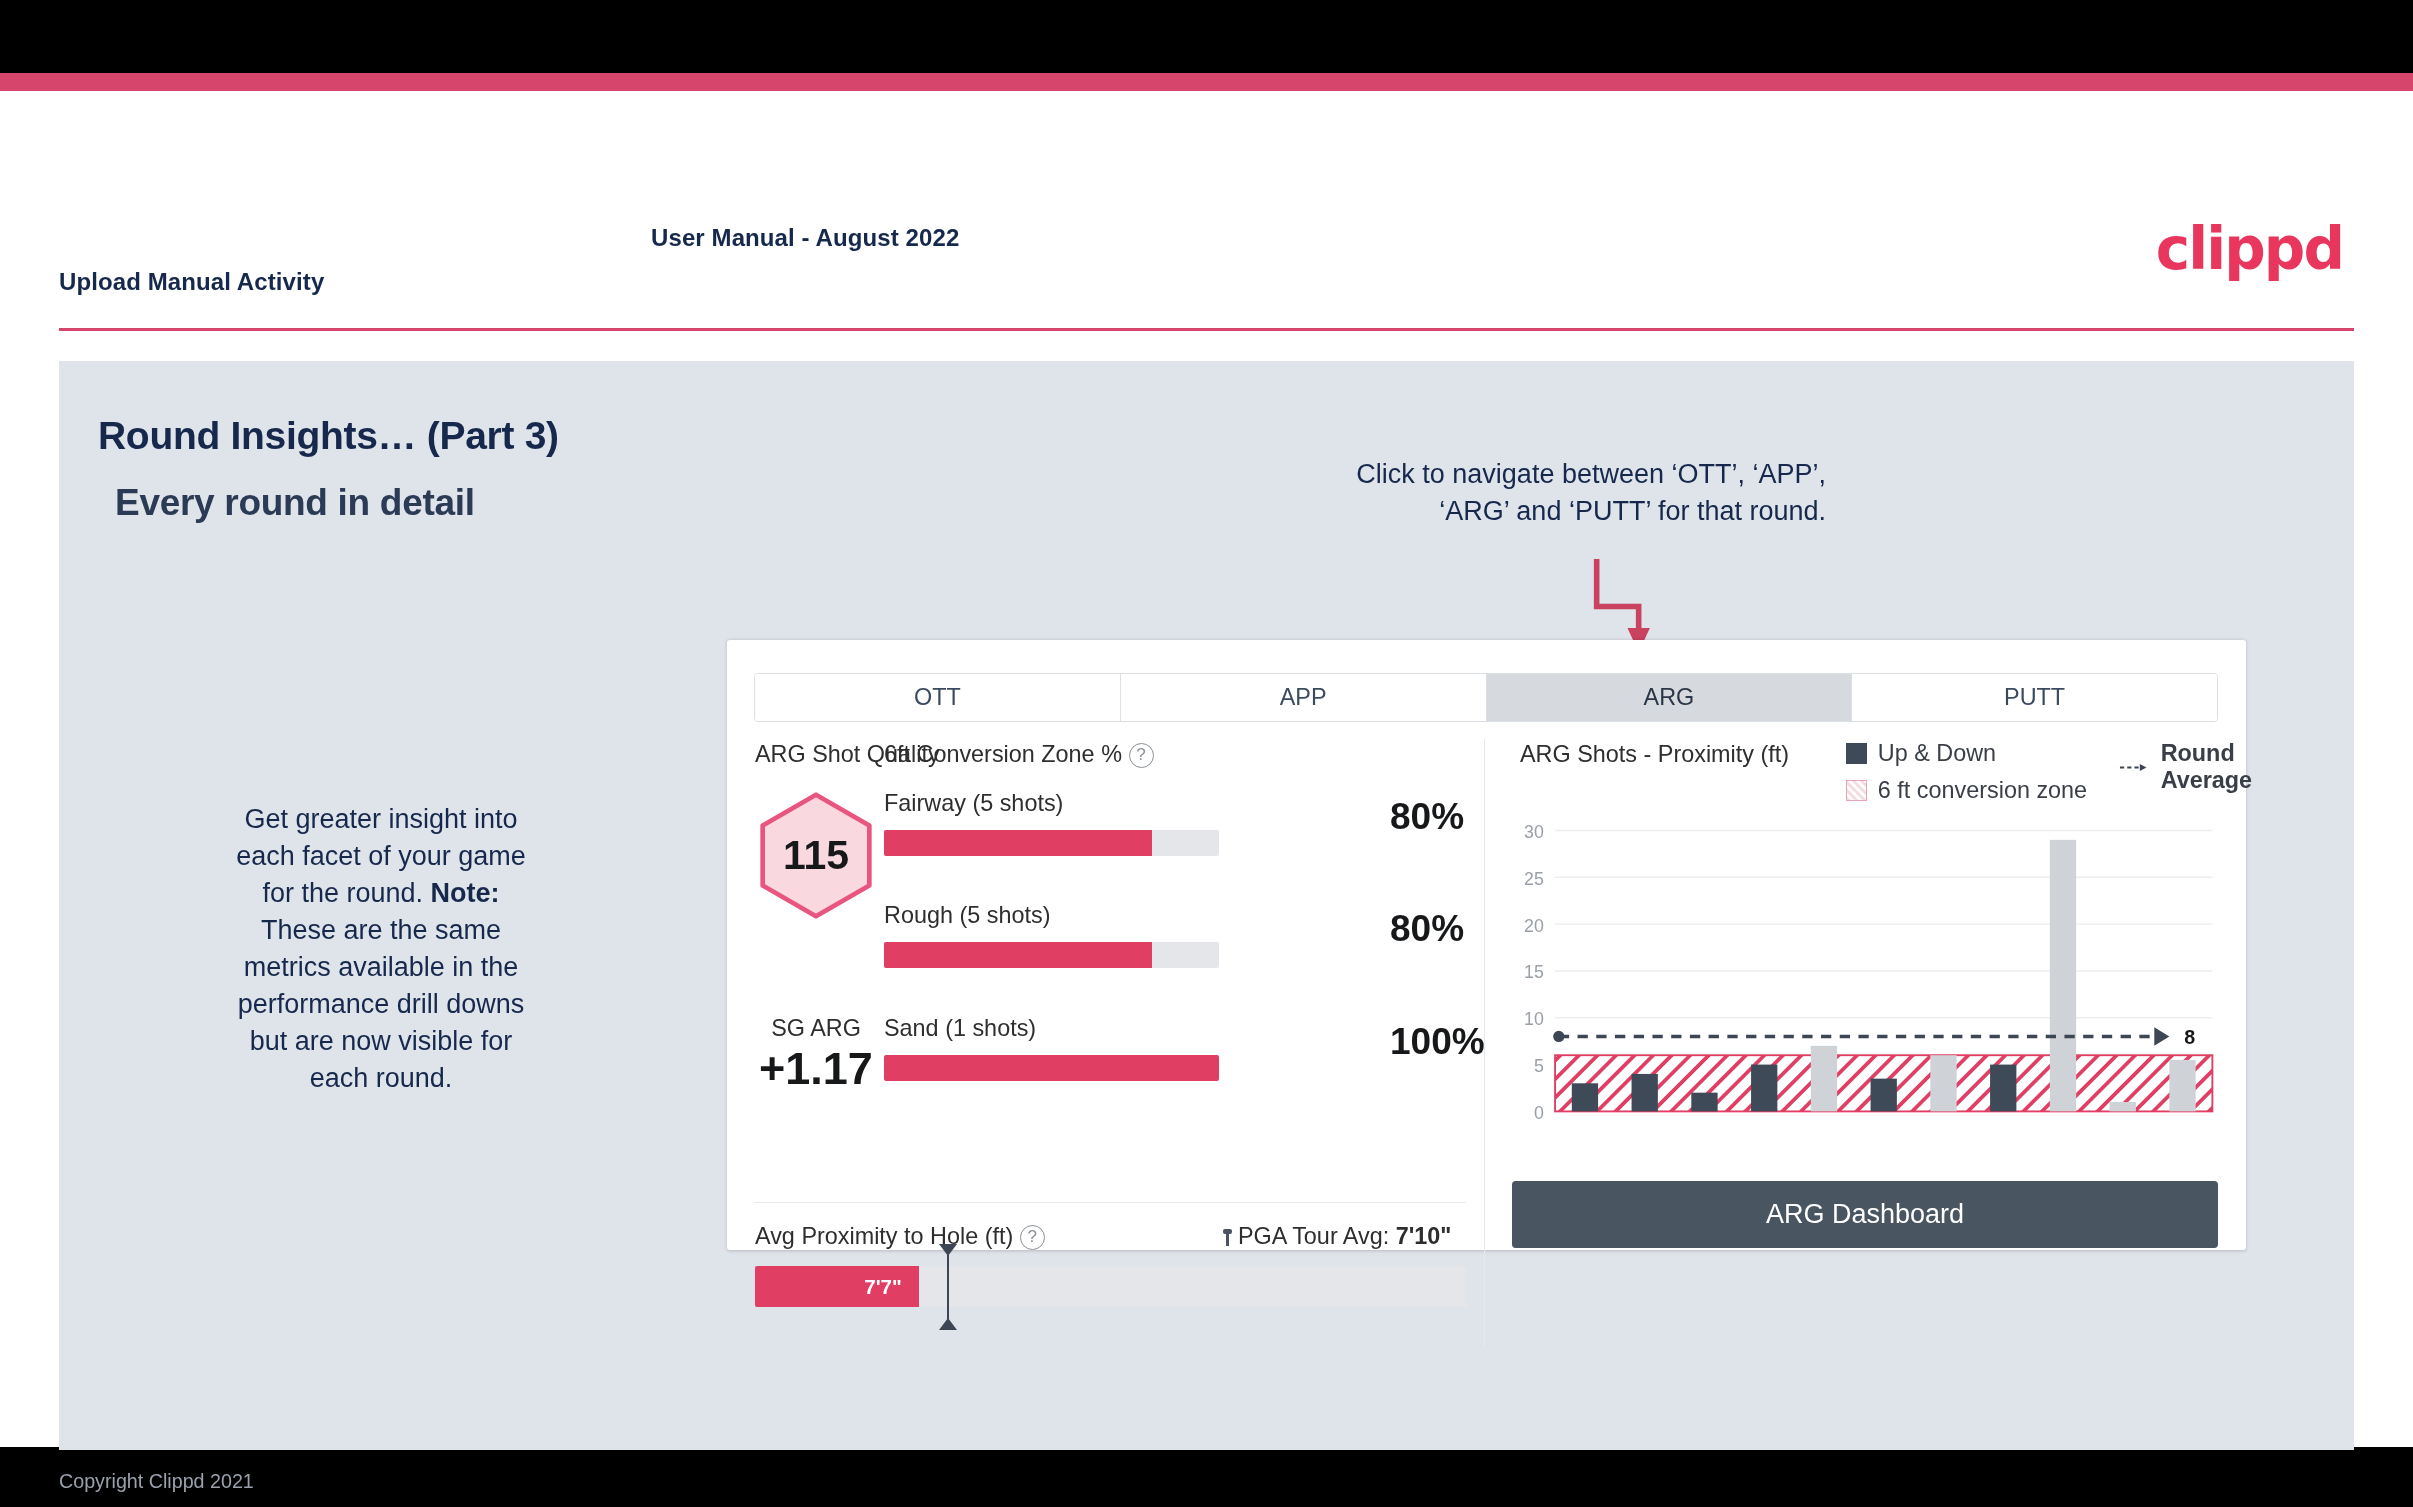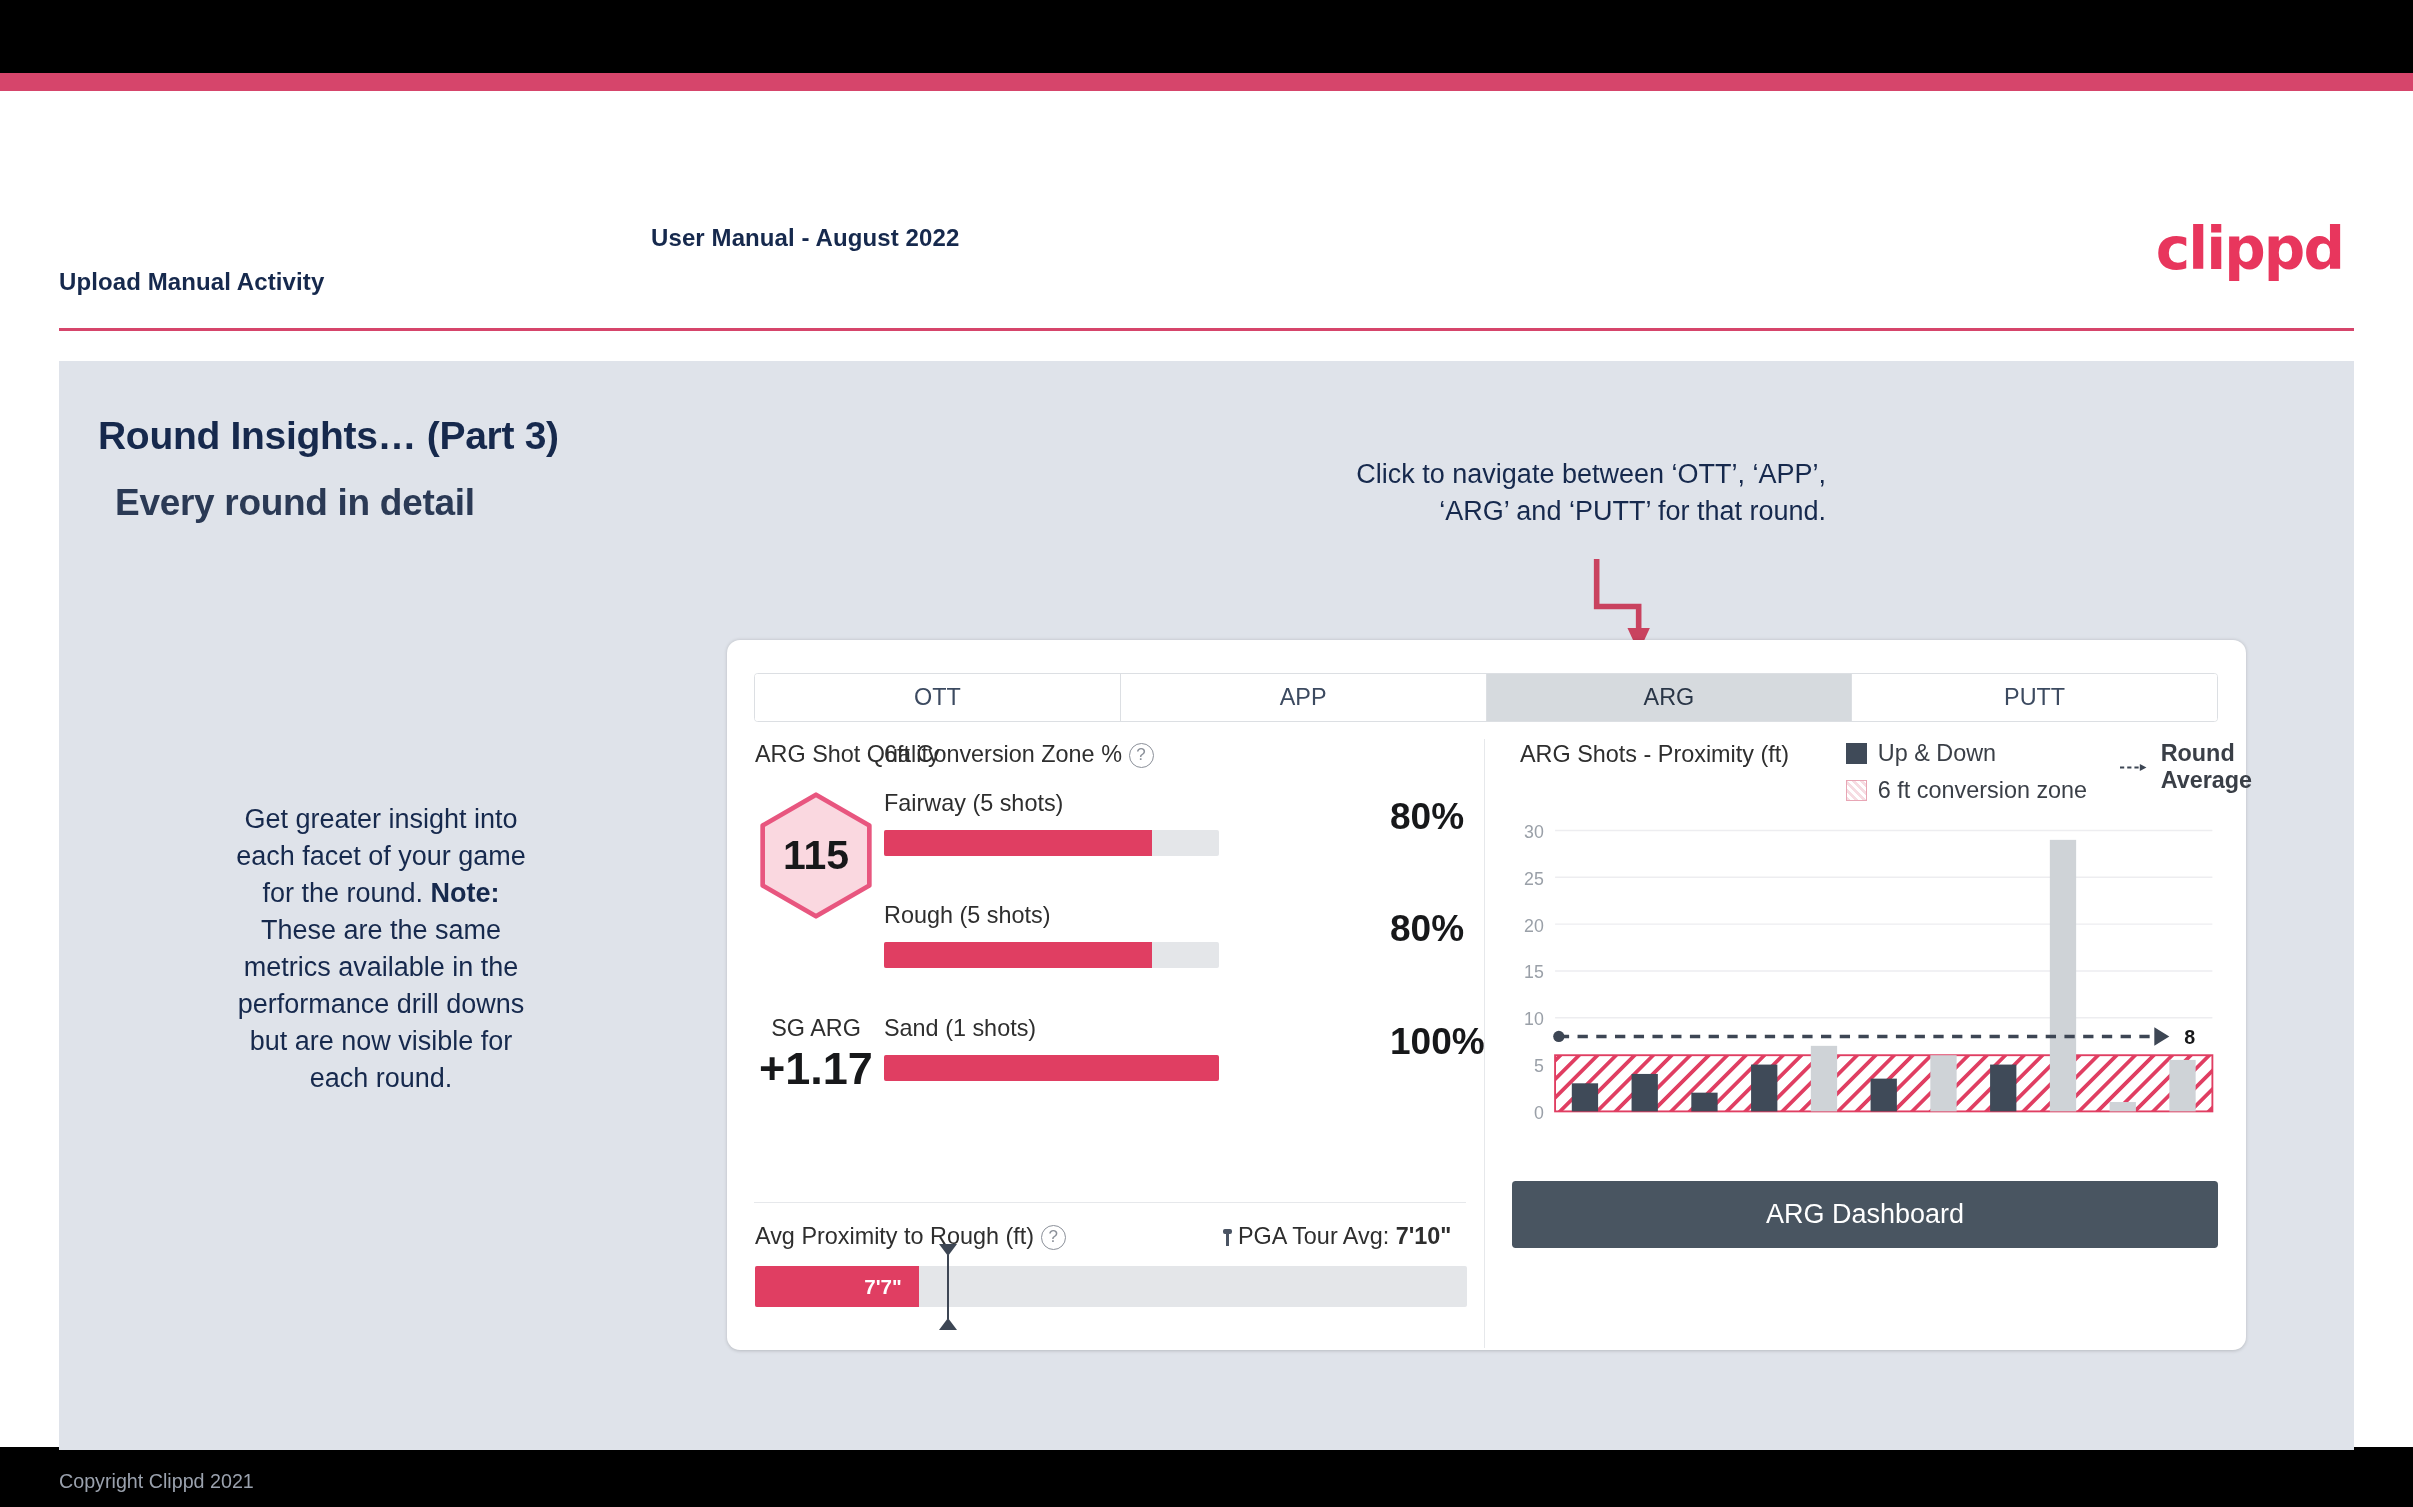--- a/index.html
+++ b/index.html
@@ -31,22 +31,22 @@
   .blurb b { font-weight:700; }
 
   .callout { position:absolute; left:1283px; top:365px; width:543px; text-align:right;
              font-size:27px; line-height:37px; color:#16294d; }
 
   .arrow-svg { position:absolute; left:1592px; top:464px; }
 
   .copyright { position:absolute; left:59px; top:1379px; font-size:19.7px; color:#9aa1ad; }
 
   
-  .card { position:absolute; left:727px; top:549px; width:1519px; height:710px;
-          background:#fff; border-radius:13px; box-shadow:0 0.9px 3.7px rgba(0,0,0,.18); }
+  .card { position:absolute; left:727px; top:549px; width:1519px; height:610px;
+          background:#fff; border-radius:3px; box-shadow:0 0.9px 3.7px rgba(0,0,0,.18); }
 
   
   .tabs { position:absolute; left:27px; top:33px; width:1464px; height:49px;
           display:flex; border:0.9px solid #dcdfe3; border-radius:3.7px; overflow:hidden; background:#fff;}
   .tab { flex:1; display:flex; align-items:center; justify-content:center;
          font-size:23.4px; color:#3c4a60; border-right:0.9px solid #dcdfe3; background:#fff; cursor:pointer;}
   .tab:last-child { border-right:none; }
   .tab.active { background:#d6dade; color:#2a3647; }
 
   
@@ -188,21 +188,21 @@
 
       <div class="convrow" style="top:375px;">
         <div class="ctitle">Sand (1 shots)</div>
         <div class="ctrack">
           <div class="cfill" id="f2" style="width: 100%;"></div>
         </div>
         <div class="cpct" style="top:5.6px;">100%</div>
       </div>
 
       <div class="prox-lbl">
-        <span>Avg Proximity to Rough (ft)</span><span class="qmark">?</span>
+        <span>Avg Proximity to Hole (ft)</span><span class="qmark">?</span>
       </div>
       <div class="pga">
         <span class="tee"></span><span>PGA Tour Avg:</span>&nbsp;<b>7'10"</b>
       </div>
       <div class="ptrack">
         <div class="pfill" id="pfill" style="width: 23%;">
           <span>7'7"</span>
         </div>
         <div class="pmark" id="pmark" style="left: 27%;">
           <div class="tri-dn"></div>

